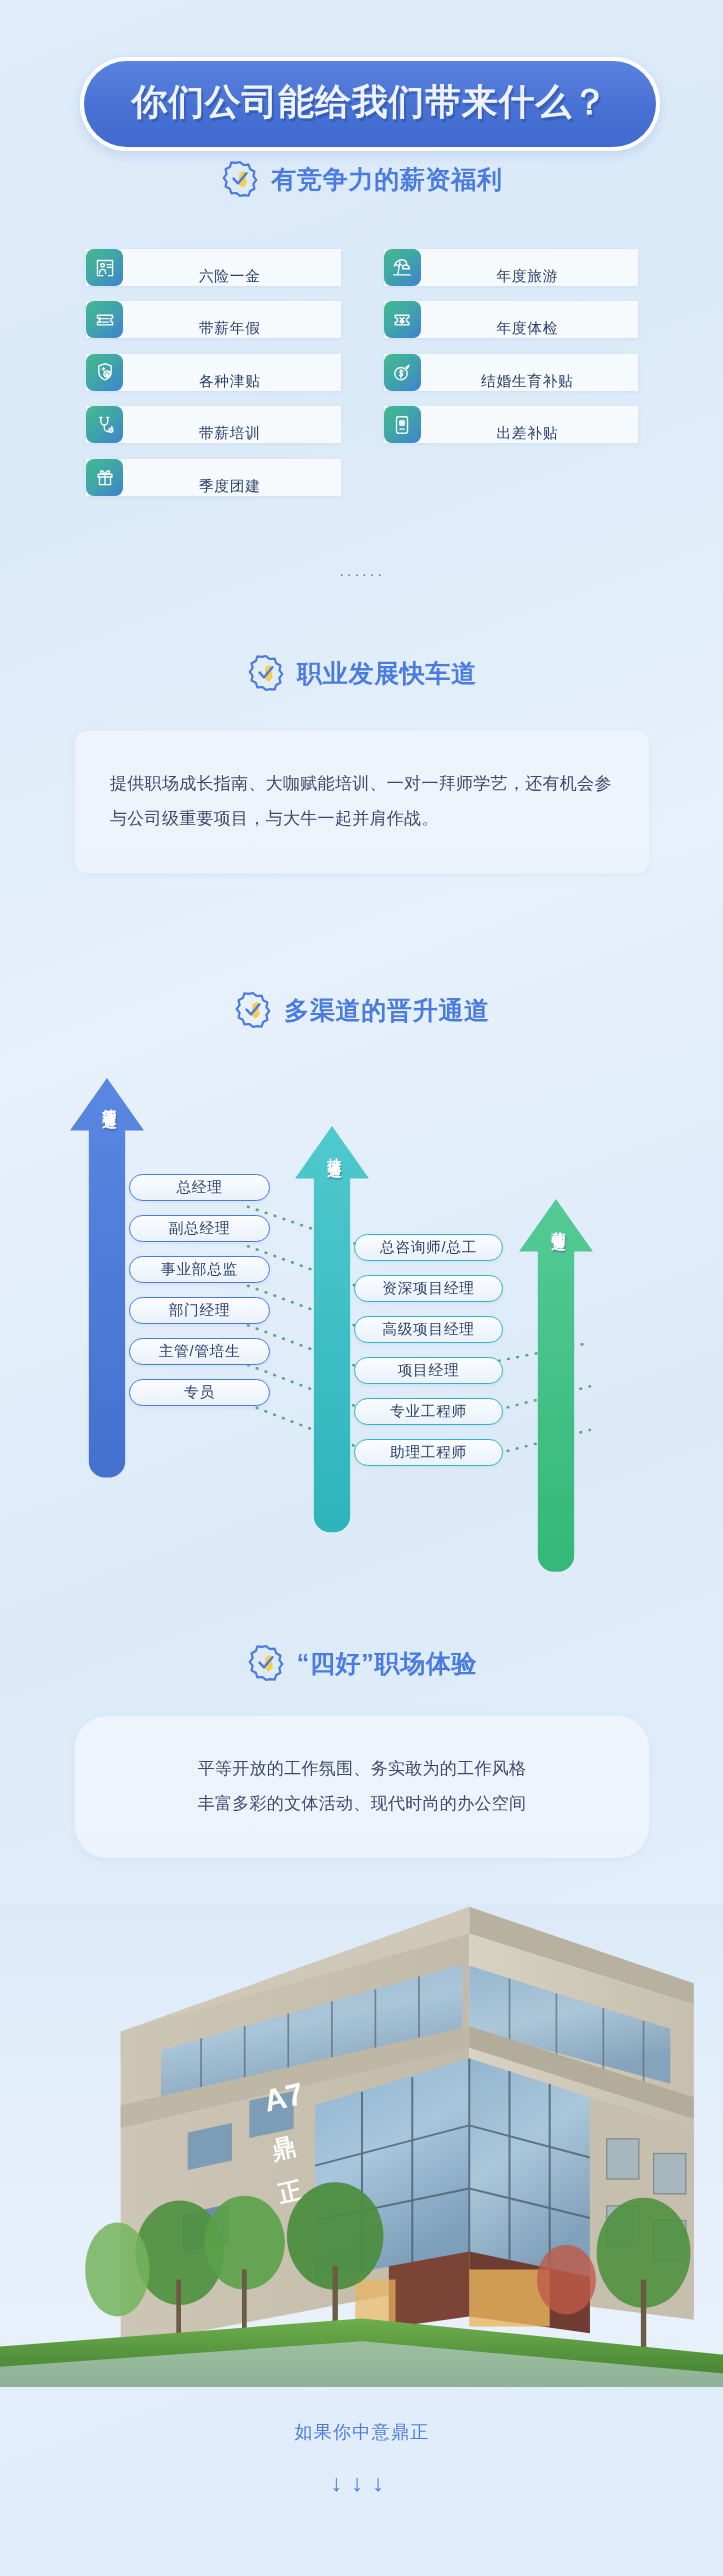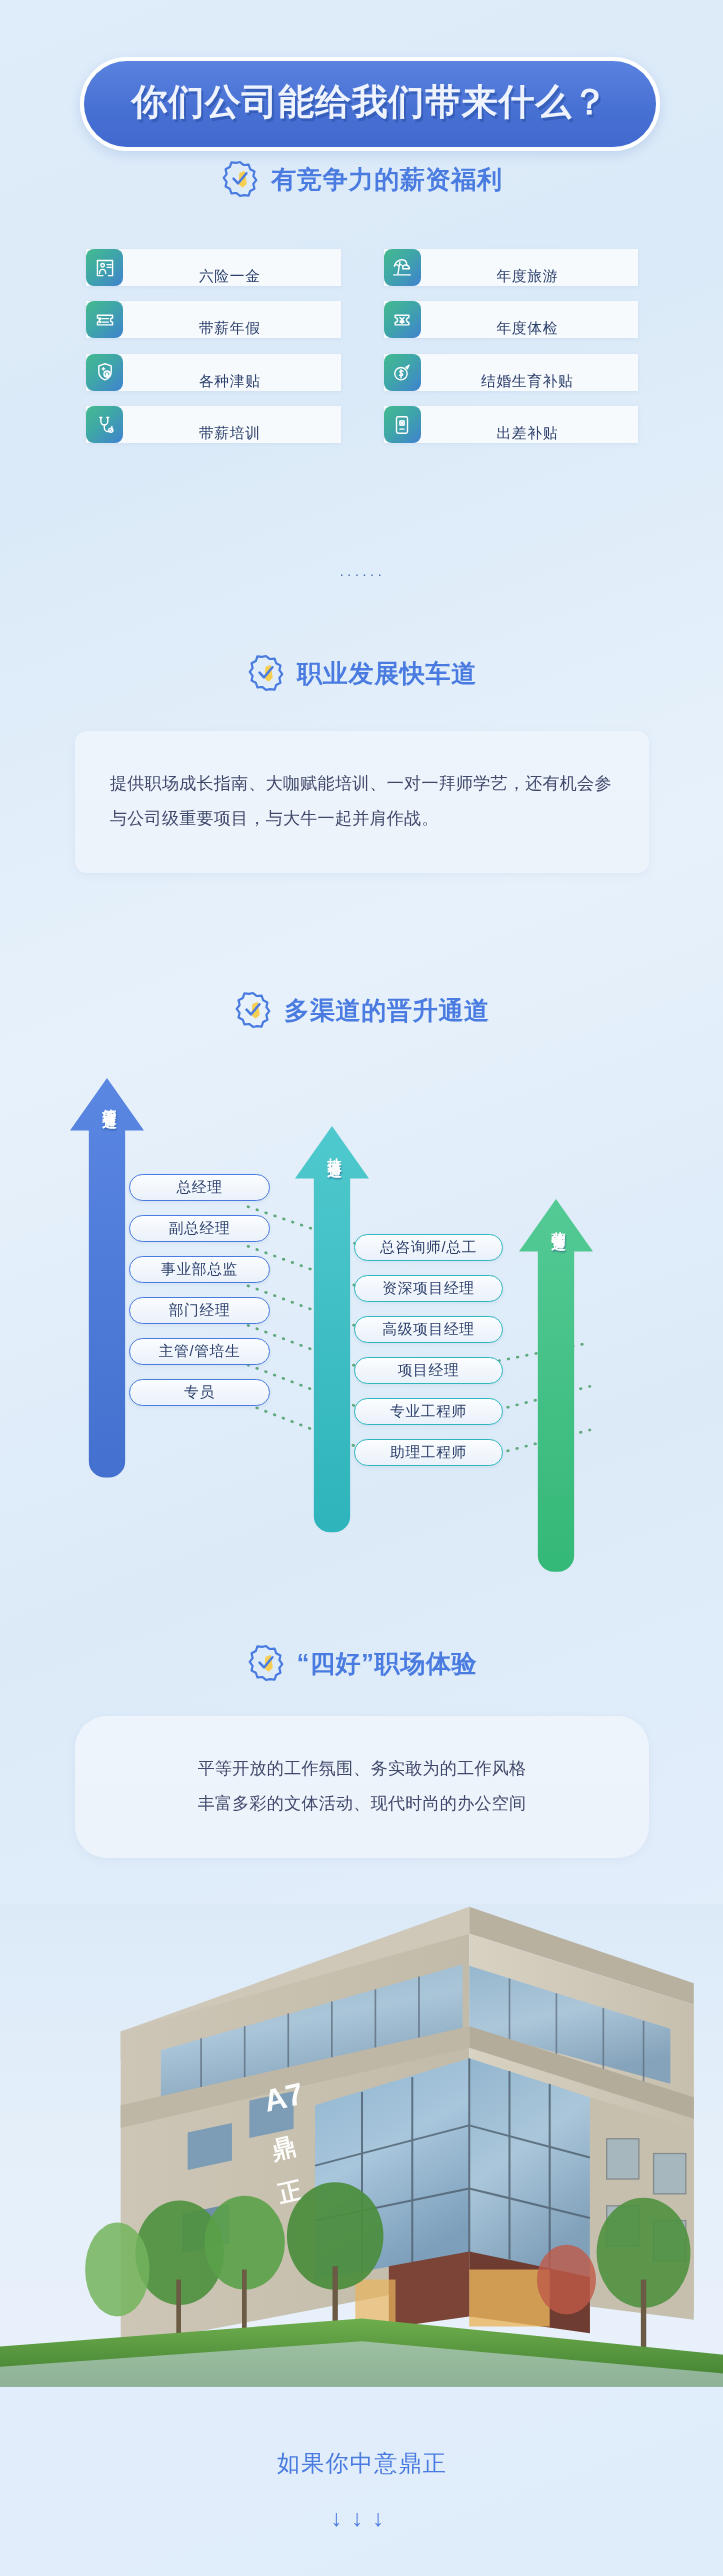--- a/index.html
+++ b/index.html
@@ -134,21 +134,21 @@
     position: absolute; left: 0; top: 1904px; width: 724px; height: 483px;
     overflow: hidden;
   }
   .sky { position: absolute; inset: 0; background: linear-gradient(180deg,#dceaf8 0%, #e6f0fa 60%, #e9f1fb 100%); }
 
   
   .footer {
     position: absolute; left: 0; top: 2420px; width: 724px;
     text-align: center;
   }
-  .footer-line { font-size: 23px; color: #4a7be0; letter-spacing: 1.3px; margin-bottom: 25.5px; margin-top: 28px; }
+  .footer-line { font-size: 18px; color: #4a7be0; letter-spacing: 1.3px; margin-bottom: 25.5px; }
   .footer-arrows { font-size: 23px; color: #4a7be0; letter-spacing: 9.4px; }
 </style>
 </head>
 <body>
 
 <div class="page">
 
   <div class="banner-wrap">
     <div class="banner-outer">
       <div class="banner">
@@ -260,20 +260,32 @@
         <svg viewBox="0 0 32 32" fill="none" stroke="#ffffff" stroke-width="2" stroke-linecap="round" stroke-linejoin="round">
           <rect x="8" y="4" width="16" height="24" rx="2.5"></rect>
           <path d="M13 10 l6 6 M19 10 l-6 6"></path>
           <circle cx="16" cy="13" r="3.3"></circle>
           <path d="M13 22 h6"></path>
         </svg>
       </span>
       <span class="benefit-label">出差补贴</span>
     </div>
 
+    <div class="benefit">
+      <span class="benefit-ico">
+        <svg viewBox="0 0 32 32" fill="none" stroke="#ffffff" stroke-width="2" stroke-linecap="round" stroke-linejoin="round">
+          <path d="M6 12 h20 v4 H6 Z"></path>
+          <path d="M8 16 v11 h16 V16"></path>
+          <path d="M16 12 v15"></path>
+          <path d="M16 12 c-4 0-6.5-1.5-6.5-4 c0-2 3.5-2.2 6.5 4 Z"></path>
+          <path d="M16 12 c4 0 6.5-1.5 6.5-4 c0-2-3.5-2.2-6.5 4 Z"></path>
+        </svg>
+      </span>
+      <span class="benefit-label">季度团建</span>
+    </div>
   </div>
 
   <div class="ellipsis">······</div>
 
   <div class="sec-head" style="top:654px;">
     <span class="badge-icon">
       <svg viewBox="0 0 56 56">
         <path d="M28 3 l5.6 4.4 7.1-.6 2.3 6.8 6.3 3.3 -1.6 7 4.3 5.7 -4.3 5.7 1.6 7 -6.3 3.3 -2.3 6.8 -7.1-.6 L28 53 l-5.6-4.4 -7.1 .6 -2.3-6.8 -6.3-3.3 1.6-7 L4 26.4 l4.3-5.7 -1.6-7 6.3-3.3 2.3-6.8 7.1 .6 Z" fill="none" stroke="#4a7be0" stroke-width="3.2" stroke-linejoin="round"></path>
         <path d="M27 19 l8 -3 3 19 -6 6 -6 -5 Z" fill="#f6cf52"></path>
         <path d="M18.5 27.5 l6.5 7 12.5 -15" fill="none" stroke="#4a7be0" stroke-width="3.6" stroke-linecap="round" stroke-linejoin="round"></path>

